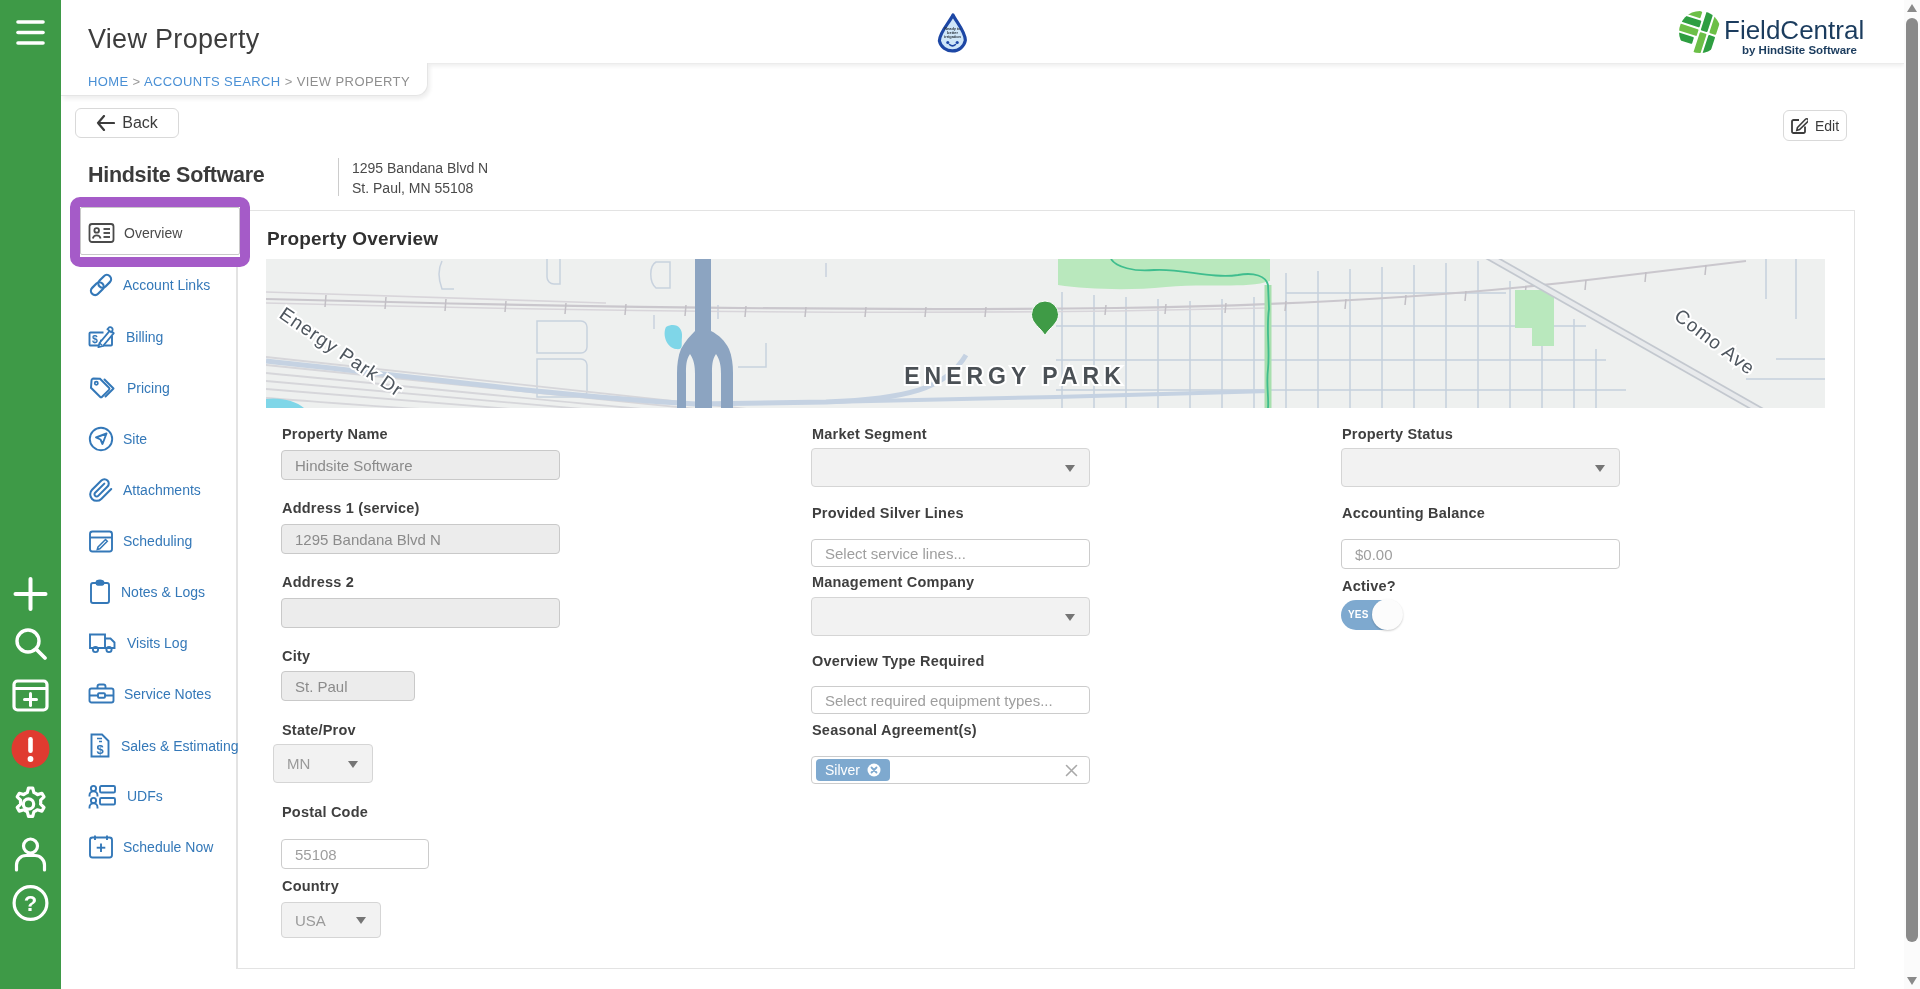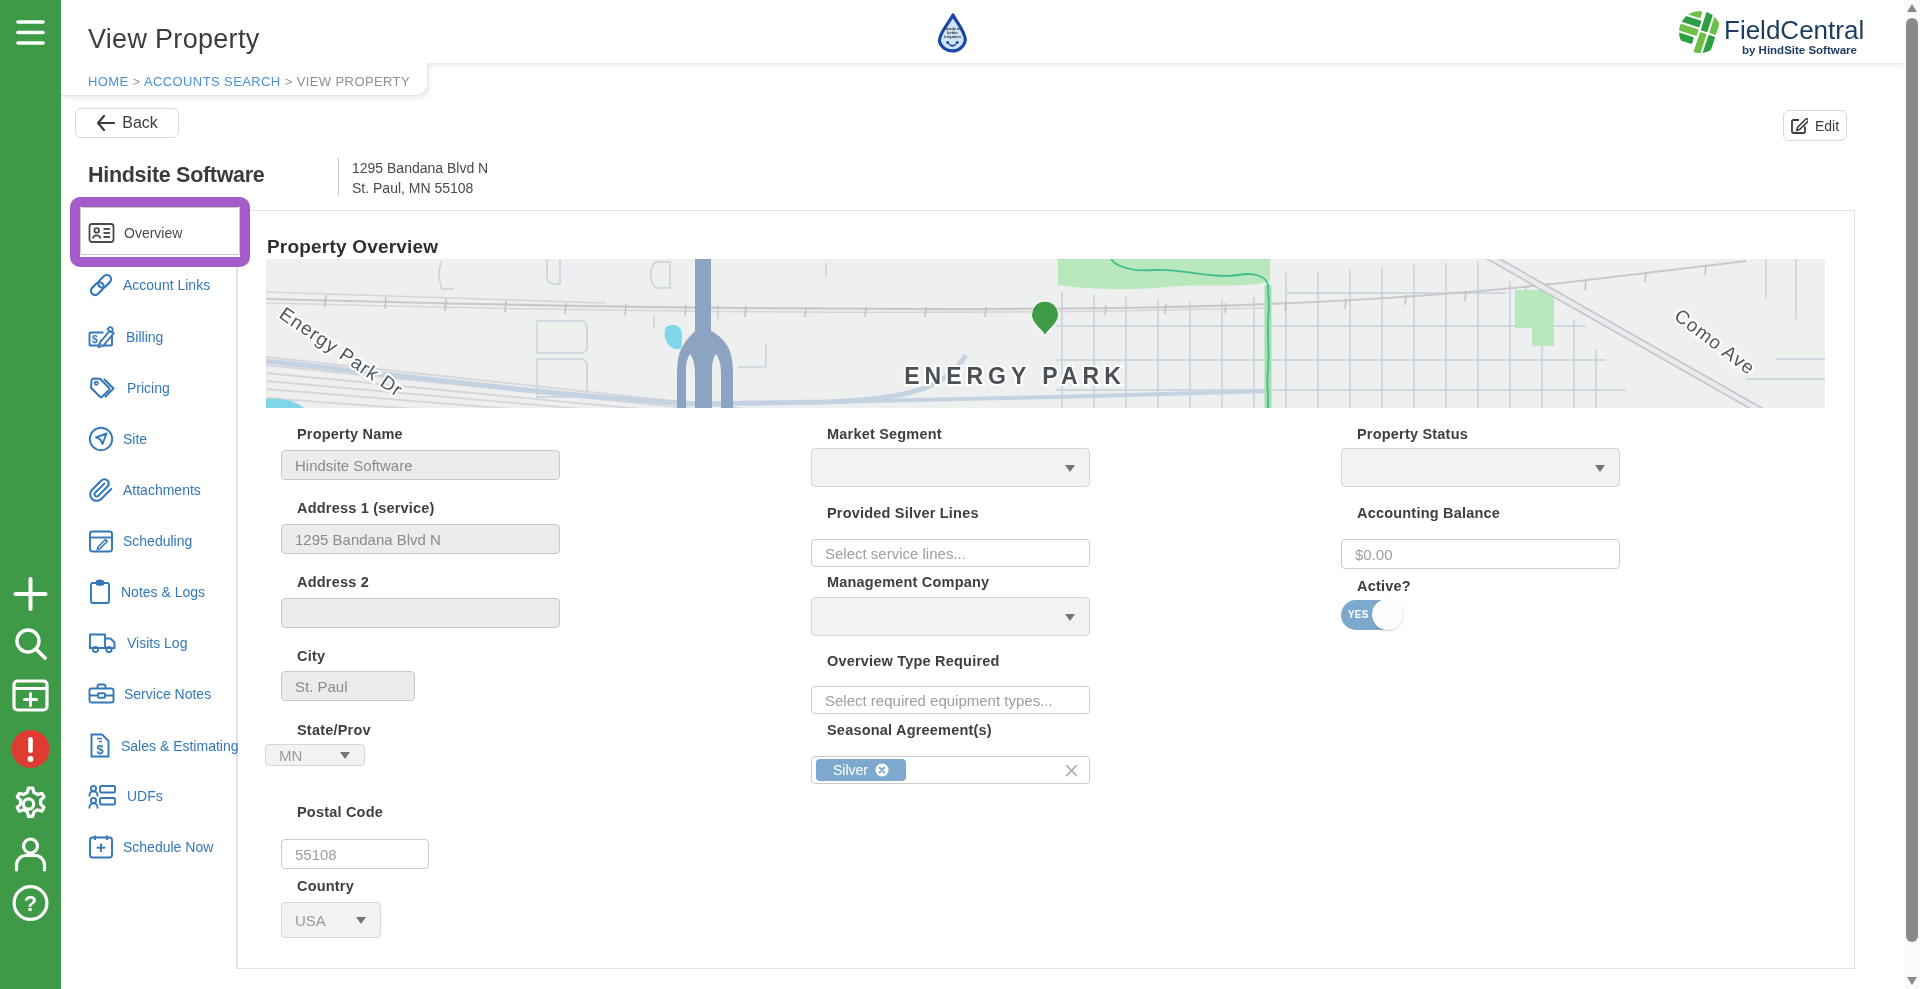--- a/index.html
+++ b/index.html
@@ -19,38 +19,38 @@
 
 .btn { position:absolute; background:#fff; border:1px solid #d9d9d9; border-radius:6px; display:flex; align-items:center; justify-content:center; color:#3c3c3c; }
 #backbtn { left:75px; top:108px; width:104px; height:30px; font-size:16px; gap:7px; }
 #editbtn { left:1783px; top:110px; width:64px; height:31px; font-size:14px; gap:7px; }
 
 #propname { left:88px; top:163px; font-size:21.5px; font-weight:bold; color:#3b3b3b; letter-spacing:-0.3px; }
 #addrdiv { left:338px; top:158px; width:1px; height:38px; background:#ccc; }
 #addr { left:352px; top:158px; font-size:14px; color:#4a4a4a; line-height:20px; }
 
 #panel { left:236px; top:210px; width:1619px; height:759px; background:#fff; border:1px solid #e3e3e3; }
-#pov { left:267px; top:228px; font-size:19px; font-weight:bold; color:#303030; letter-spacing:0.2px; z-index:2;margin-top:8px; }
+#pov { left:267px; top:228px; font-size:19px; font-weight:bold; color:#303030; letter-spacing:0.2px; z-index:2; }
 #map { left:266px; top:259px; width:1559px; height:149px; z-index:2; overflow:hidden; }
 
 #purplebox { left:70px; top:197px; width:180px; height:70px; border:10px solid #a55bc8; border-radius:10px; background:#fff; z-index:5; }
 #ovcard { left:80px; top:207px; width:160px; height:48px; background:#fff; border:1px solid #c9c9c9; border-radius:2px; z-index:6; }
 .navitem { position:absolute; left:88px; display:flex; align-items:center; gap:9px; color:#3478b8; font-size:14px; z-index:7; white-space:nowrap; }
 .navitem svg { flex:0 0 auto; }
 #navsep { left:237px; top:210px; width:1px; height:759px; background:#e3e3e3; z-index:3; }
 
-.fg { position:absolute; z-index:2;margin-left:15px; }
+.fg { position:absolute; z-index:2; }
 .flabel { font-size:14.5px; font-weight:bold; color:#3f3f3f; letter-spacing:0.2px; }
 .inp { position:absolute; z-index:2; border:1px solid #c9c9c9; border-radius:4px; background:#ececec; color:#8b8b8b; font-size:15px; display:flex; align-items:center; padding:0 13px; }
 .inp.white { background:#fff; border-color:#ccc;margin-top:11px; }
 .sel { position:absolute; z-index:2; border:1px solid #d5d5d5; border-radius:4px; background:#f2f2f2; color:#9a9a9a; font-size:15px; display:flex; align-items:center; padding:0 13px; }
 .sel:after { content:""; position:absolute; right:14px; top:50%; margin-top:-3px; border-left:5.5px solid transparent; border-right:5.5px solid transparent; border-top:7px solid #757575; }
 .ph { color:#9e9e9e; }
 
-.chip { background:#7ea9cf; color:#fff; font-size:14px; border-radius:4px; height:22px; display:inline-flex; align-items:center; gap:7px; padding:0 17px; }
+.chip { background:#7ea9cf; color:#fff; font-size:14px; border-radius:4px; height:22px; display:inline-flex; align-items:center; gap:7px; padding:0 9px; }
 
 #toggle { left:1341px; top:600px; width:60px; height:30px; background:#7ea9cf; border-radius:15px; z-index:2; }
 #toggle .knob { position:absolute; right:-2px; top:-1px; width:31px; height:31px; background:#fcfcfc; border-radius:50%; box-shadow:0 1px 2px rgba(0,0,0,0.2); }
 #toggle .yes { position:absolute; left:7px; top:9px; color:#fff; font-size:10px; font-weight:bold; letter-spacing:0.2px; }
 
 #sbar { left:1904px; top:0; width:16px; height:989px; background:#fbfbfb; z-index:40; }
 #sbthumb { position:absolute; left:2px; top:18px; width:12px; height:924px; background:#8a8a8a; border-radius:7px; }
 </style>
 </head>
 <body>
@@ -404,21 +404,21 @@
 
 <div class="fg flabel" style="left:282px;top:426px">Property Name</div>
 <div class="inp" style="left:281px;top:450px;width:279px;height:30px">Hindsite Software</div>
 <div class="fg flabel" style="left:282px;top:500px">Address 1 (service)</div>
 <div class="inp" style="left:281px;top:524px;width:279px;height:30px">1295 Bandana Blvd N</div>
 <div class="fg flabel" style="left:282px;top:574px">Address 2</div>
 <div class="inp" style="left:281px;top:598px;width:279px;height:30px"></div>
 <div class="fg flabel" style="left:282px;top:648px">City</div>
 <div class="inp" style="left:281px;top:671px;width:134px;height:30px">St. Paul</div>
 <div class="fg flabel" style="left:282px;top:722px">State/Prov</div>
-<div class="sel" style="left:265px;top:744px;width:100px;height:22px">MN</div>
+<div class="sel" style="left:273px;top:744px;width:100px;height:39px">MN</div>
 <div class="fg flabel" style="left:282px;top:804px">Postal Code</div>
 <div class="inp white" style="left:281px;top:828px;width:148px;height:30px;color:#9e9e9e">55108</div>
 <div class="fg flabel" style="left:282px;top:878px">Country</div>
 <div class="sel" style="left:281px;top:902px;width:100px;height:36px">USA</div>
 
 <div class="fg flabel" style="left:812px;top:426px">Market Segment</div>
 <div class="sel" style="left:811px;top:448px;width:279px;height:39px"></div>
 <div class="fg flabel" style="left:812px;top:505px">Provided Silver Lines</div>
 <div class="inp white" style="left:811px;top:528px;width:279px;height:28px">
     <span class="ph">Select service lines...</span>

